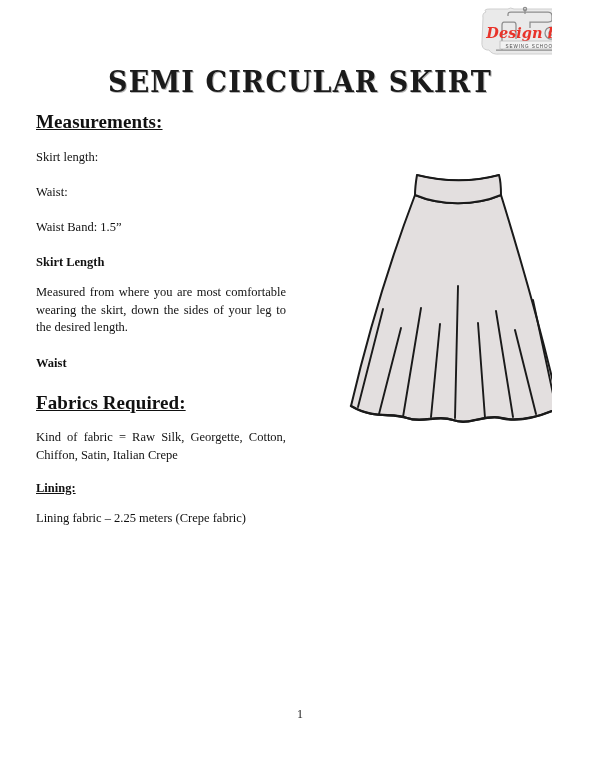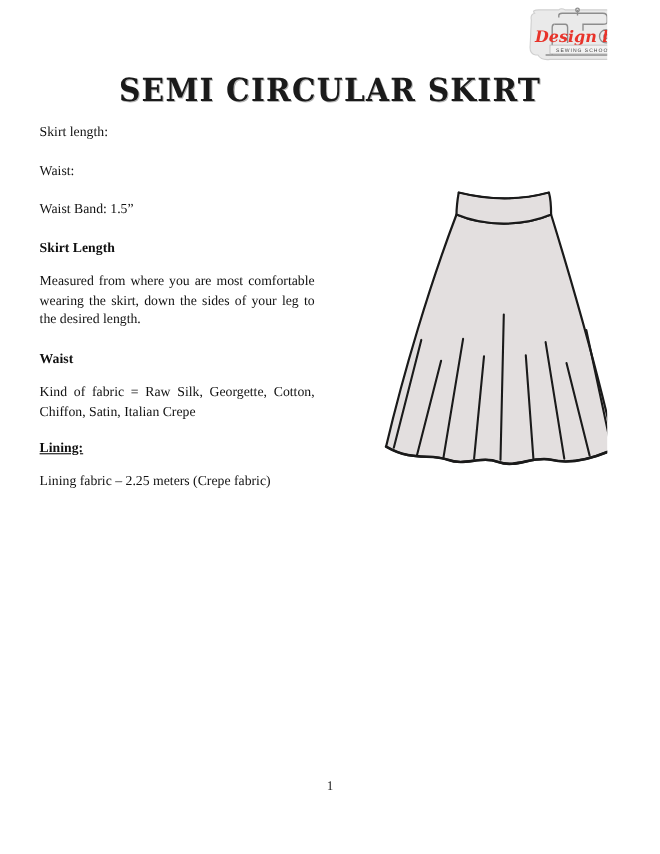--- a/index.html
+++ b/index.html
@@ -139,30 +139,32 @@
 
       <rect x="22" y="35" width="62" height="8" fill="#f2f2f2" stroke="#b8b8b8" stroke-width="0.7"></rect>
       <text x="53" y="41.5" text-anchor="middle" font-family="Liberation Sans, DejaVu Sans, sans-serif" font-size="4.6" letter-spacing="0.9" fill="#4a4a4a">SEWING  SCHOOL</text>
     </svg>
   </div>
 
   <div class="doc-title">SEMI CIRCULAR SKIRT</div>
 
   <div class="col-left">
 
+    <h2 class="h-section">Measurements:</h2>
 
     <p class="line">Skirt length:</p>
     <p class="line">Waist:</p>
     <p class="line">Waist Band: 1.5”</p>
 
     <p class="sub-head">Skirt Length</p>
     <p class="para tight">Measured from where you are most comfortable wearing the skirt, down the sides of your leg to the desired length.</p>
 
     <p class="sub-head">Waist</p>
 
+    <h2 class="h-section second">Fabrics Required:</h2>
 
     <p class="para">Kind of fabric = Raw Silk, Georgette, Cotton, Chiffon, Satin, Italian Crepe</p>
 
     <p class="sub-head underlined">Lining:</p>
 
     <p class="line">Lining fabric – 2.25 meters (Crepe fabric)</p>
   </div>
 
   <div class="illustration">
     <svg width="230" height="290" viewBox="0 0 230 290" xmlns="http://www.w3.org/2000/svg">

